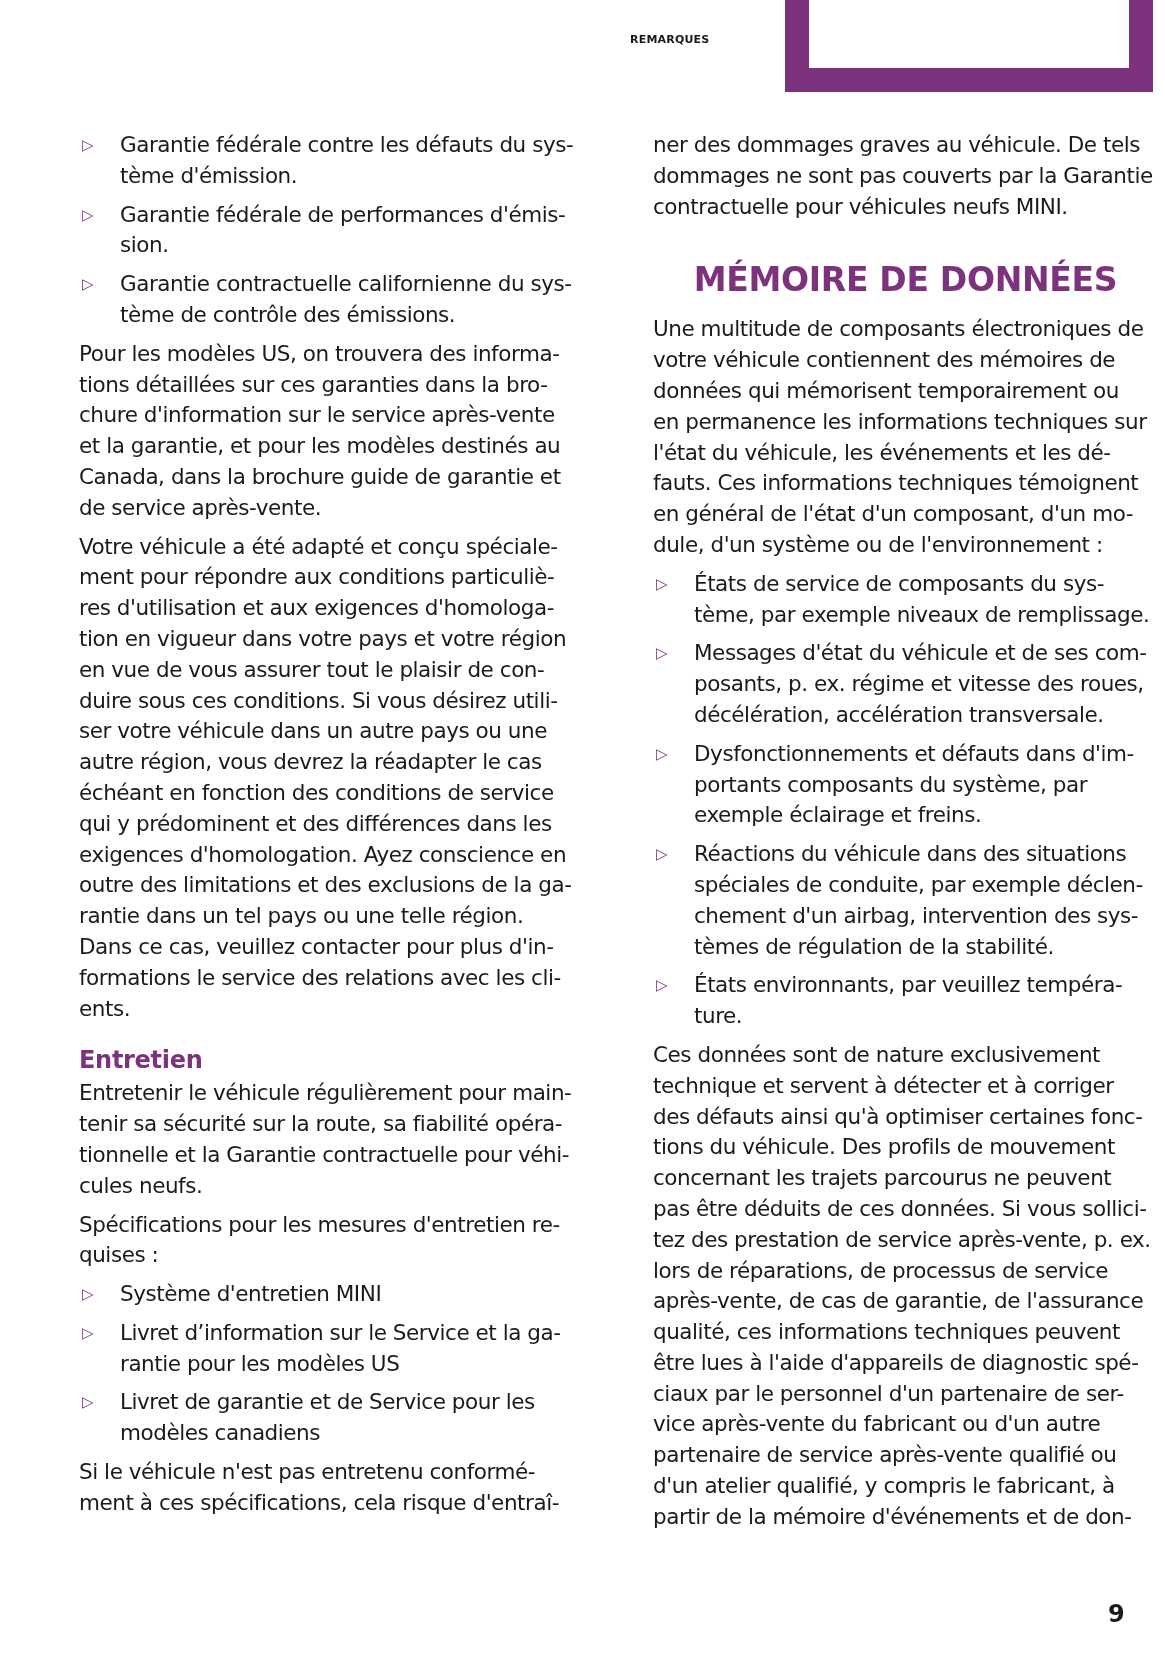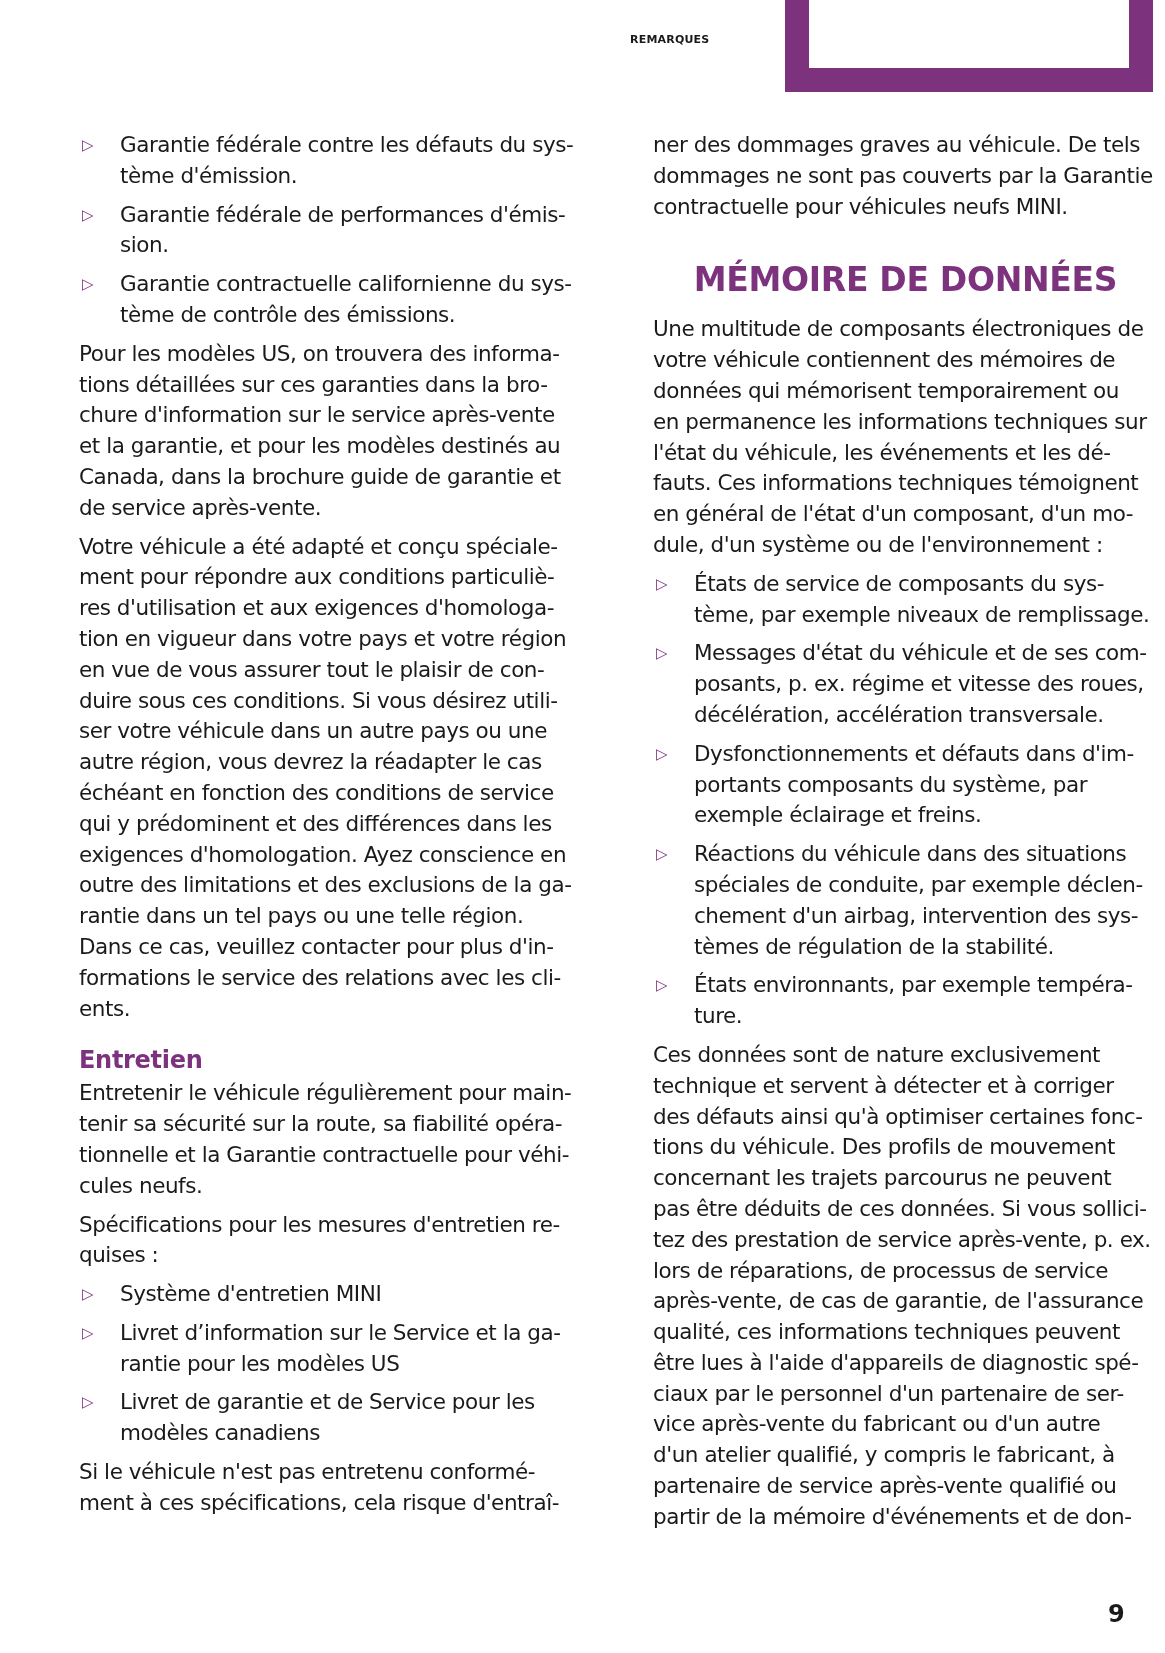--- a/index.html
+++ b/index.html
@@ -171,37 +171,37 @@
       </div>
       <div class="bullet">
         <span class="tri">▷</span>
         <span class="line">Réactions du véhicule dans des situations</span>
         <span class="line">spéciales de conduite, par exemple déclen-</span>
         <span class="line">chement d'un airbag, intervention des sys-</span>
         <span class="line">tèmes de régulation de la stabilité.</span>
       </div>
       <div class="bullet">
         <span class="tri">▷</span>
-        <span class="line">États environnants, par exemple tempéra-</span>
+        <span class="line">États environnants, par veuillez tempéra-</span>
         <span class="line">ture.</span>
       </div>
     </div>
   <p>
       <span class="line">Ces données sont de nature exclusivement</span>
       <span class="line">technique et servent à détecter et à corriger</span>
       <span class="line">des défauts ainsi qu'à optimiser certaines fonc-</span>
       <span class="line">tions du véhicule. Des profils de mouvement</span>
       <span class="line">concernant les trajets parcourus ne peuvent</span>
       <span class="line">pas être déduits de ces données. Si vous sollici-</span>
       <span class="line">tez des prestation de service après-vente, p. ex.</span>
       <span class="line">lors de réparations, de processus de service</span>
       <span class="line">après-vente, de cas de garantie, de l'assurance</span>
       <span class="line">qualité, ces informations techniques peuvent</span>
       <span class="line">être lues à l'aide d'appareils de diagnostic spé-</span>
       <span class="line">ciaux par le personnel d'un partenaire de ser-</span>
       <span class="line">vice après-vente du fabricant ou d'un autre</span>
+      <span class="line">partenaire de service après-vente qualifié ou</span>
       <span class="line">d'un atelier qualifié, y compris le fabricant, à</span>
-      <span class="line">partenaire de service après-vente qualifié ou</span>
       <span class="line">partir de la mémoire d'événements et de don-</span>
     </p>
 </div>
 
 <div class="page-number">9</div>
 
 </body></html>

